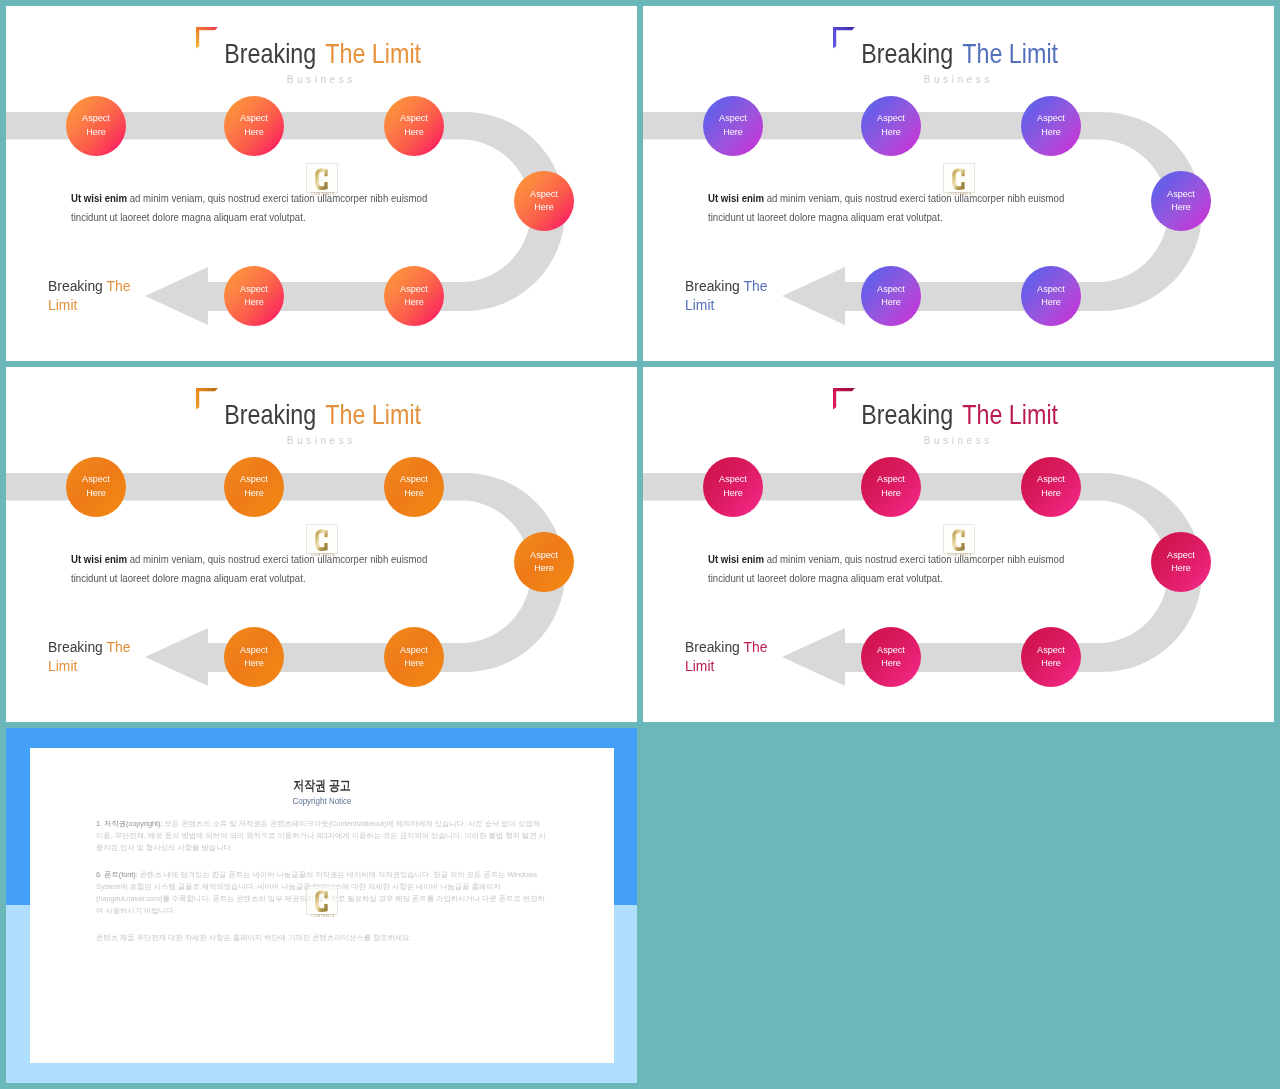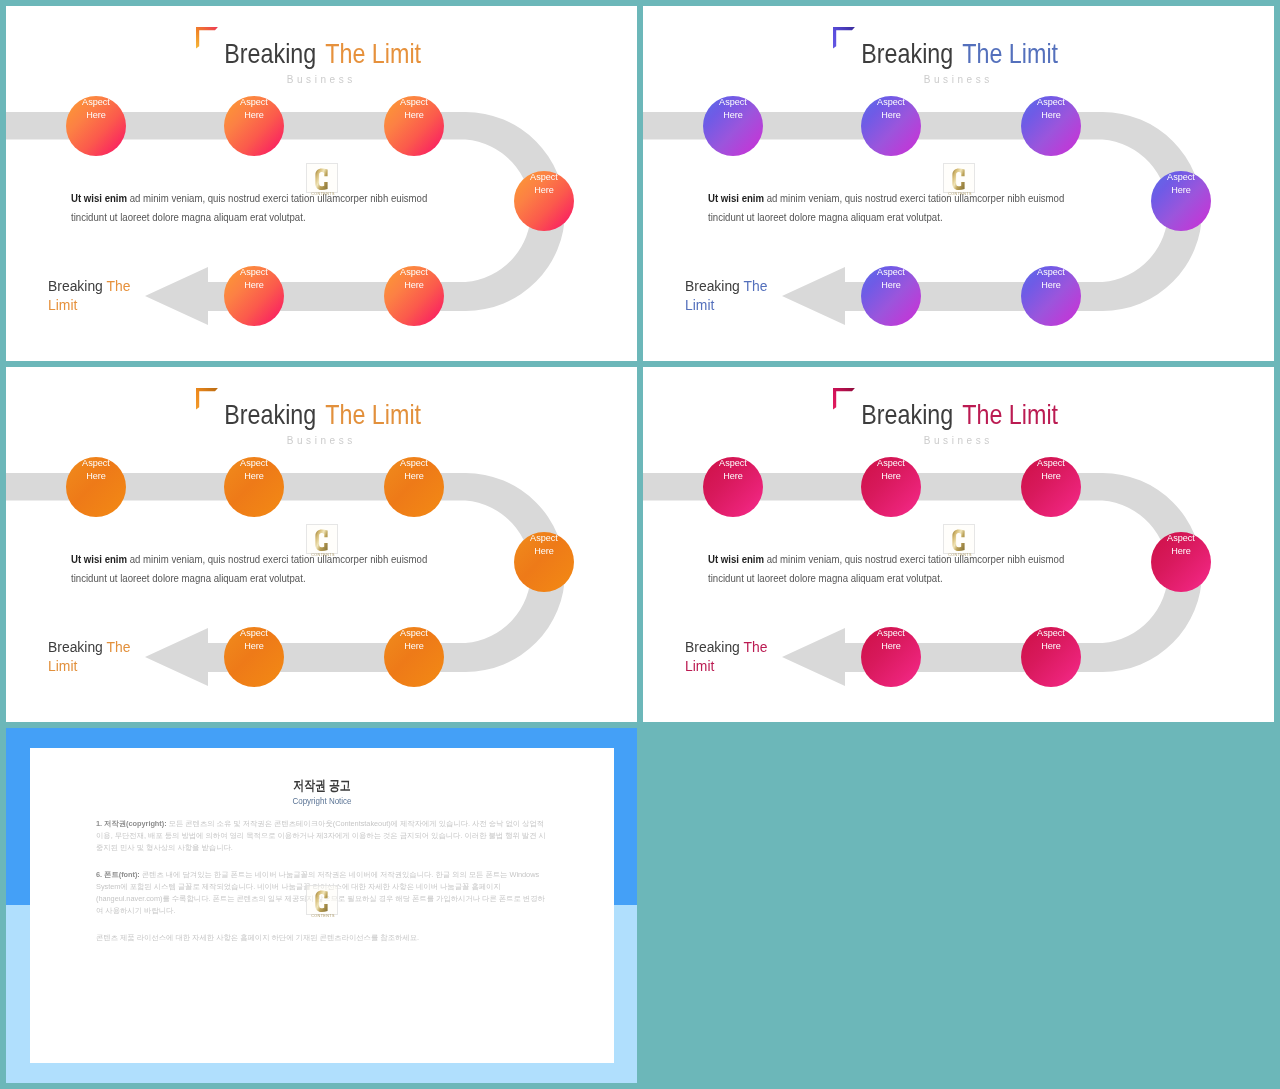--- a/index.html
+++ b/index.html
@@ -20,21 +20,21 @@
   .bracket{position:absolute;left:189.5px;top:20.8px;}
   .title{position:absolute;left:0;top:33.5px;width:631px;text-align:center;
          font-size:28px;line-height:27px;color:#3d3d3d;font-weight:400;white-space:nowrap;
          transform:scaleX(.832);transform-origin:322.5px 50%;}
   .title .accent{padding-left:3px;}
   .subtitle{position:absolute;left:-2px;top:69px;width:631px;text-align:center;
             font-size:10px;line-height:9px;letter-spacing:3.55px;color:#cccccc;text-indent:3.55px;}
 
   
   .node{position:absolute;width:60px;height:60px;border-radius:50%;
-        display:flex;flex-direction:column;align-items:center;
+        display:flex;flex-direction:column;align-items:center;justify-content:center;
         color:#ffffff;font-size:9.1px;line-height:13.2px;text-align:center;
         text-shadow:0 0 1px rgba(0,0,0,.06);}
 
   
   .flowcap{position:absolute;left:42px;top:271px;width:100px;
            font-size:15.2px;line-height:18.8px;color:#3d3d3d;
            transform:scaleX(.915);transform-origin:0 0;}
   .bodytext{position:absolute;left:64.8px;top:182.5px;width:390px;
             font-size:10.4px;line-height:19.6px;color:#555;white-space:normal;
             transform:scaleX(.925);transform-origin:0 0;}
@@ -51,21 +51,21 @@
   .paper{position:absolute;left:30px;top:747.5px;width:584px;height:315px;background:#fff;}
   .cr-title{position:absolute;left:0;top:31px;width:584px;text-align:center;
             font-size:13.6px;line-height:14px;font-weight:700;color:#3a3a3a;
             transform:scaleX(.8);transform-origin:292px 50%;}
   .cr-sub{position:absolute;left:0;top:48.5px;width:584px;text-align:center;
           font-size:9.3px;line-height:10px;color:#5b7495;
           transform:scaleX(.86);transform-origin:292px 50%;}
   .cr-body{position:absolute;left:66px;top:70px;width:452px;
            font-size:7.4px;line-height:12.2px;color:#c6c6c6;letter-spacing:-0.05px;}
   .cr-body p{margin:0 0 14.7px 0;}
-  .cr-body b{color:#8e8e8e;font-weight:700;}
+  .cr-body b{color:#8e8e8e;font-weight:400;}
 </style>
 </head>
 <body>
 
 <main class="stage">
   <section class="panel p1">
     <svg class="flowsvg" width="631" height="355" viewBox="0 0 631 355">
       <path d="M0 106 L459.5 106 A99.5 99.5 0 0 1 459.5 305 L202 305 L202 319 L139 290 L202 261 L202 276 L459.5 276 A71.5 71.5 0 0 0 459.5 133.5 L0 133.5 Z" fill="#d9d9d9"></path>
     </svg>
     <div class="titlebox">
@@ -321,21 +321,21 @@
     <div class="flowcap"><span>Breaking</span> <span style="color: rgb(187, 27, 82);">The Limit</span></div>
   </section>
   <div class="bluetop"></div>
   <div class="bluebot"></div>
   <section class="paper">
     <h2 class="cr-title">저작권 공고</h2>
     <div class="cr-sub">Copyright Notice</div>
     <div class="cr-body">
       <p><b>1. 저작권(copyright):</b><span> 모든 콘텐츠의 소유 및 저작권은 콘텐츠테이크아웃(Contentstakeout)에 제작자에게 있습니다. 사전 승낙 없이 상업적 이용, 무단전재, 배포 등의 방법에 의하여 영리 목적으로 이용하거나 제3자에게 이용하는 것은 금지되어 있습니다. 이러한 불법 행위 발견 시 중지된 민사 및 형사상의 사항을 받습니다.</span></p>
       <p><b>6. 폰트(font):</b><span> 콘텐츠 내에 담겨있는 한글 폰트는 네이버 나눔글꼴의 저작권은 네이버에 저작권있습니다. 한글 외의 모든 폰트는 Windows System에 포함된 시스템 글꼴로 제작되었습니다. 네이버 나눔글꼴 라이선스에 대한 자세한 사항은 네이버 나눔글꼴 홈페이지(hangeul.naver.com)를 수록합니다. 폰트는 콘텐츠의 일부 제공되지 않으므로 필요하실 경우 해당 폰트를 가입하시거나 다른 폰트로 변경하여 사용하시기 바랍니다.</span></p>
-      <p>콘텐츠 제품 라이선스에 대한 자세한 사항은 홈페이지 하단에 기재된 콘텐츠라이선스를 참조하세요.</p>
+      <p>콘텐츠 제품 무단전재 대한 자세한 사항은 홈페이지 하단에 기재된 콘텐츠라이선스를 참조하세요.</p>
     </div>
       <div class="wm" style="left:275.5px;top:137.5px;">
         <svg width="32" height="36" viewBox="0 0 32 36" style="overflow:visible">
           <defs>
             <linearGradient id="wmg9" x1="0" y1="0.1" x2="1" y2="0.9">
             <stop offset="0%" stop-color="#8d7126"></stop>
               <stop offset="18%" stop-color="#cdae5b"></stop>
             <stop offset="42%" stop-color="#efe2b0"></stop>
               <stop offset="62%" stop-color="#b39641"></stop>
             <stop offset="100%" stop-color="#7d641d"></stop>

